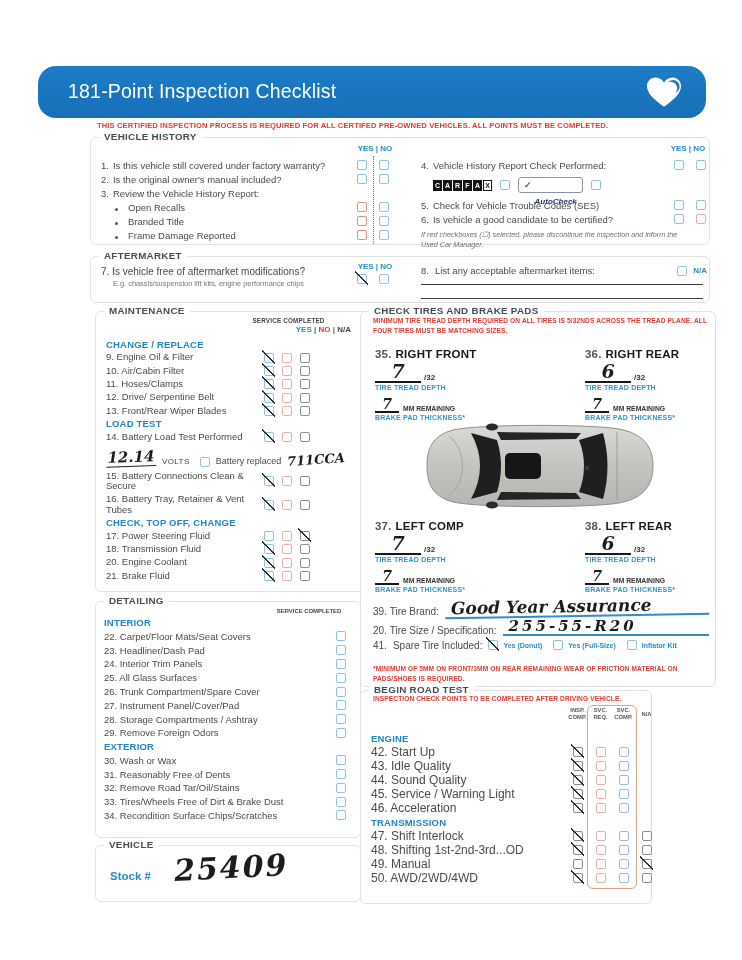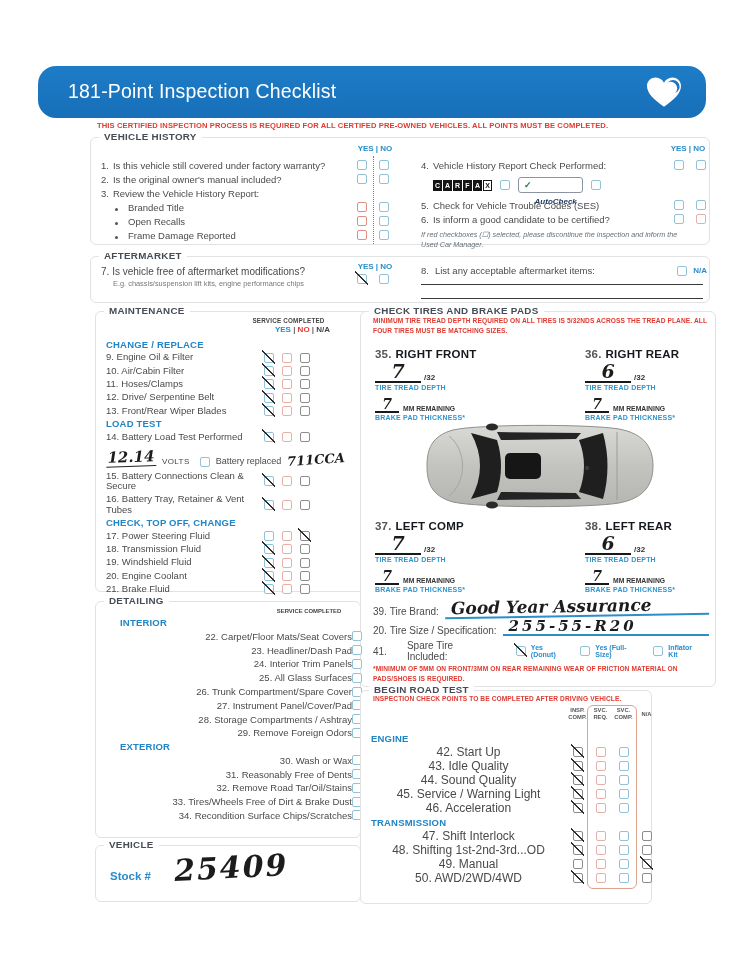--- a/index.html
+++ b/index.html
@@ -62,21 +62,21 @@
   #am-q7{position:absolute;left:10px;top:9px;width:250px;font-size:10px;color:#4a4a4a;}
   #am-q7-sub{font-size:7.4px;color:#777;margin:2px 0 0 12px;}
   #am-boxes{position:absolute;left:266px;top:17px;display:flex;gap:12px;}
   #am-q8{position:absolute;left:330px;top:8px;width:286px;display:flex;align-items:center;gap:6px;font-size:9.5px;color:#4a4a4a;}
   .am-na-lbl{color:#2a8cc9;font-weight:bold;font-size:8px;}
   .am-line{position:absolute;left:330px;width:282px;border-bottom:1.6px solid #3a3a3a;}
 
   
   #mt-box{left:95px;top:311px;width:290px;height:281px;}
   #mt-svc{position:absolute;left:130px;top:5px;width:125px;text-align:center;font-size:6.3px;font-weight:bold;color:#444;letter-spacing:.2px;}
-  #mt-cols{position:absolute;left:144px;top:13px;width:125px;text-align:center;font-size:8px;font-weight:bold;}
+  #mt-cols{position:absolute;left:130px;top:13px;width:125px;text-align:right;font-size:8px;font-weight:bold;}
   #mt-cols .c-yes{color:#2a8cc9;} #mt-cols .c-no{color:#e03a30;} #mt-cols .c-na{color:#444;} #mt-cols .c-p{color:#666;}
   #mt-rows{position:absolute;left:10px;top:26px;width:272px;}
   .m-row{display:flex;align-items:center;min-height:13.3px;font-size:9.5px;color:#4a4a4a;}
   .m-row .m-label{flex:0 0 158px;line-height:1.12;padding:1px 2px 1px 0;}
   .m-boxes{display:flex;gap:8px;align-items:center;}
   .m-h{min-height:13px;display:flex;align-items:center;}
   .volts-row{display:flex;align-items:flex-end;gap:6px;min-height:26px;padding-bottom:3px;}
   .volts-val{font-size:15px;border-bottom:1.6px solid #222;width:50px;text-align:center;transform:rotate(-2deg);}
   .volts-lbl{font-size:8px;color:#444;letter-spacing:.4px;margin:0 4px 1px 0;}
   .br-lbl{font-size:9px;color:#4a4a4a;margin-bottom:1px;}
@@ -96,43 +96,43 @@
   .lbl-blue{font-size:7px;font-weight:bold;color:#2f95cf;letter-spacing:.2px;margin-top:1px;}
   .pad-line{display:flex;align-items:flex-end;gap:4px;margin-top:6px;}
   .pad-val{font-size:14px;width:24px;text-align:center;border-bottom:2px solid #15181c;line-height:1;}
   .mm-lbl{font-size:6.8px;font-weight:bold;color:#333;margin-bottom:1px;}
   #car-art{position:absolute;left:58px;top:108px;}
   #tr-qs{position:absolute;left:12px;top:286px;width:336px;}
   .tq-row{display:flex;align-items:flex-end;font-size:10px;color:#4a4a4a;margin-bottom:2px;}
   .tq-val{flex:1;border-bottom:2px solid #2b8fc9;margin-left:6px;padding-left:6px;line-height:1;}
   #tq39-val{font-size:17px;transform:rotate(-1deg);}
   #tq40-val{font-size:15px;letter-spacing:3px;}
-  #tq41{display:flex;align-items:center;gap:20px;font-size:10px;color:#4a4a4a;margin-top:4px;}
+  #tq41{display:flex;align-items:flex-start;gap:6px;font-size:10px;color:#4a4a4a;margin-top:4px;}
   .sp-lbl{color:#2a8cc9;font-weight:bold;font-size:7px;margin-right:6px;}
   #tr-footnote{position:absolute;left:12px;top:352px;width:336px;}
 
   
   #dt-box{left:95px;top:601px;width:266px;height:237px;}
   #dt-svc{position:absolute;left:170px;top:6px;width:86px;text-align:center;font-size:5.9px;font-weight:bold;color:#444;}
-  #dt-rows{position:absolute;left:24px;top:14px;width:242px;text-align:right;}
+  #dt-rows{position:absolute;left:8px;top:14px;width:242px;}
   .d-row{display:flex;align-items:center;min-height:13.8px;font-size:9.5px;color:#4a4a4a;}
   .d-row .d-label{flex:1;}
   .d-h{min-height:13.5px;display:flex;align-items:center;}
 
   
   #vehicle-box{left:95px;top:845px;width:266px;height:57px;}
   #stock-lbl{position:absolute;left:14px;top:24px;font-size:11.5px;font-weight:bold;color:#2a8cc9;}
   #stock-val{position:absolute;left:78px;top:4px;font-size:30px;transform:rotate(-3deg);letter-spacing:2px;}
 
   
   #rt-box{left:360px;top:690px;width:292px;height:214px;}
   #rt-note{position:absolute;left:12px;top:3px;width:330px;}
   #rt-redrect{position:absolute;left:226px;top:14px;width:50px;height:184px;border:1.5px solid #dfa28c;border-radius:6px;}
   .rt-colh{position:absolute;width:23px;text-align:center;font-size:5.8px;font-weight:bold;color:#555;line-height:1.25;top:16px;}
-  #rt-rows{position:absolute;left:10px;top:40px;width:300px;text-align:center;}
+  #rt-rows{position:absolute;left:10px;top:40px;width:300px;}
   .r-row{display:flex;align-items:center;min-height:13.8px;font-size:12px;color:#4a4a4a;}
   .r-row .r-label{flex:0 0 195px;}
   .r-slot{flex:0 0 23px;display:flex;justify-content:center;}
   .r-h{min-height:14px;display:flex;align-items:center;}
 </style>
 </head>
 <body>
 
 <div id="page">
 
@@ -178,31 +178,31 @@
       </div>
       <div class="vh-row">
         <span class="q">
             <span class="qnum">3.</span>
             <span>Review the Vehicle History Report:</span>
           </span>
       </div>
       <div class="vh-row">
         <span class="q">
             <span class="bdot"></span>
-            <span>Branded Title</span>
+            <span>Open Recalls</span>
           </span>
         <span class="cbgap">
             <span class="cb cb-red"></span>
             <span class="cb cb-teal"></span>
           </span>
       </div>
       <div class="vh-row">
         <span class="q">
             <span class="bdot"></span>
-            <span>Open Recalls</span>
+            <span>Branded Title</span>
           </span>
         <span class="cbgap">
             <span class="cb cb-red"></span>
             <span class="cb cb-teal"></span>
           </span>
       </div>
       <div class="vh-row">
         <span class="q">
             <span class="bdot"></span>
             <span>Frame Damage Reported</span>
@@ -247,21 +247,21 @@
             <span>Check for Vehicle Trouble Codes (SES)</span>
           </span>
         <span class="cbgap">
             <span class="cb cb-teal"></span>
             <span class="cb cb-teal"></span>
           </span>
       </div>
       <div class="vh-row">
         <span class="q">
             <span class="qnum">6.</span>
-            <span>Is inform a good candidate to be certified?</span>
+            <span>Is vehicle a good candidate to be certified?</span>
           </span>
         <span class="cbgap">
             <span class="cb cb-teal"></span>
             <span class="cb cb-pink"></span>
           </span>
       </div>
       <div id="vh-note">If red checkboxes (☐) selected, please discontinue the inspection and inform the Used Car Manager.</div>
     </div>
   </div>
 
@@ -383,28 +383,20 @@
         </div>
         <div class="m-row">
           <span class="m-label">18. Transmission Fluid</span>
           <div class="m-boxes">
             <span class="cb cb-teal checked"></span>
             <span class="cb cb-pink"></span>
             <span class="cb cb-gray"></span>
           </div>
         </div>
         <div class="m-row">
-          <span class="m-label">19. Windshield Fluid</span>
-          <div class="m-boxes">
-            <span class="cb cb-teal checked"></span>
-            <span class="cb cb-pink"></span>
-            <span class="cb cb-gray"></span>
-          </div>
-        </div>
-        <div class="m-row">
           <span class="m-label">20. Engine Coolant</span>
           <div class="m-boxes">
             <span class="cb cb-teal checked"></span>
             <span class="cb cb-pink"></span>
             <span class="cb cb-gray"></span>
           </div>
         </div>
         <div class="m-row">
           <span class="m-label">21. Brake Fluid</span>
           <div class="m-boxes">

